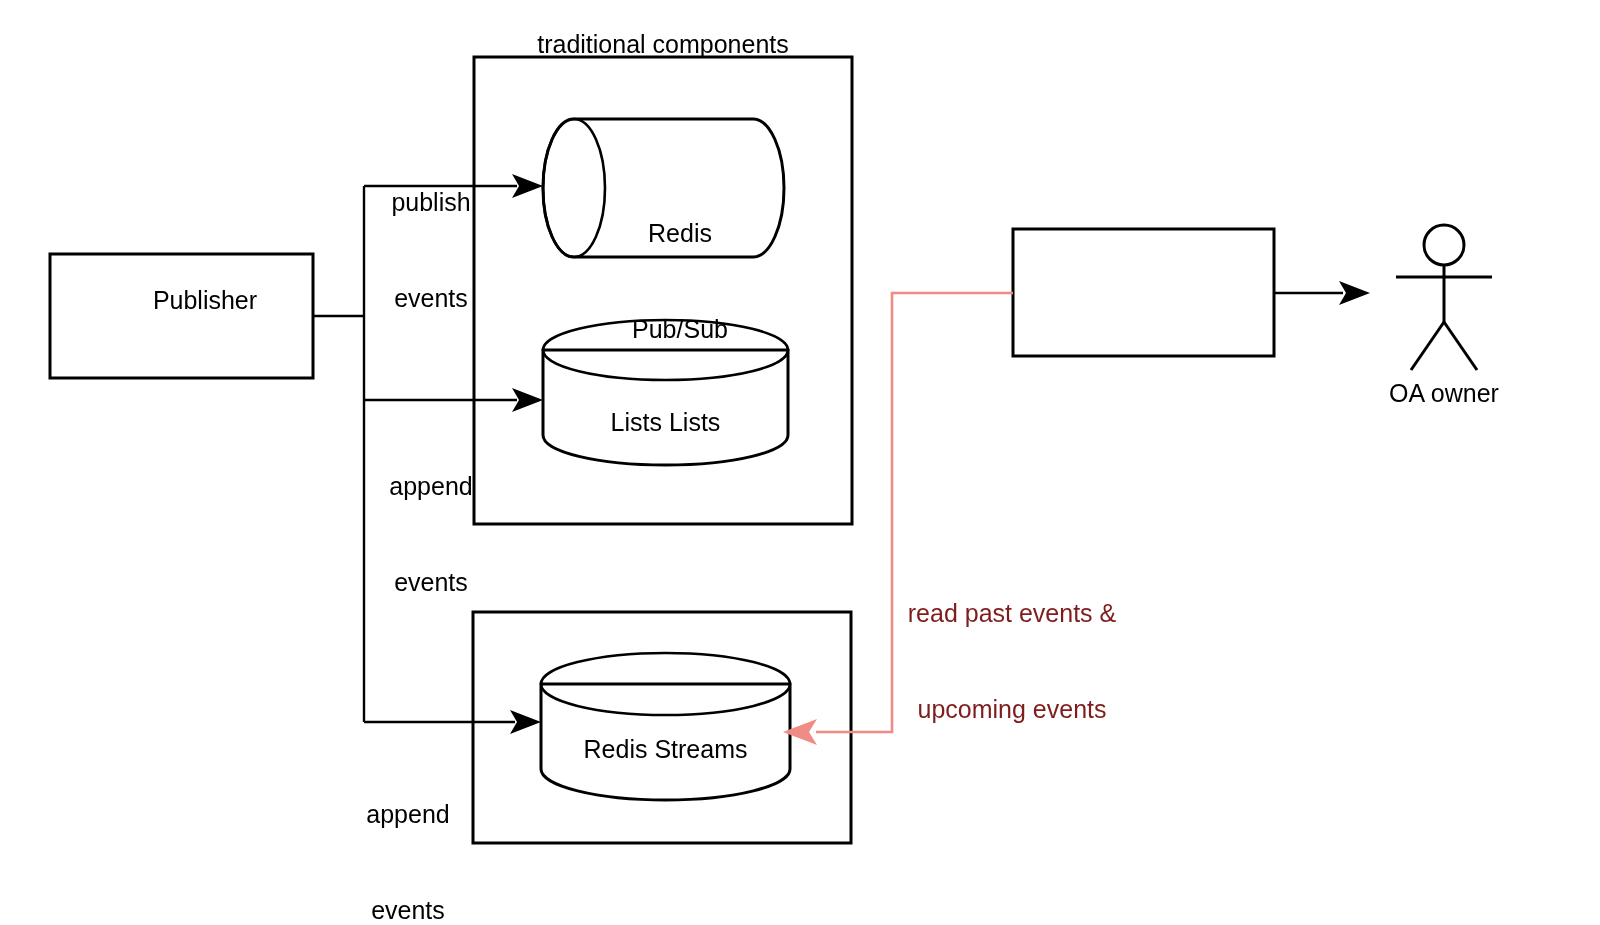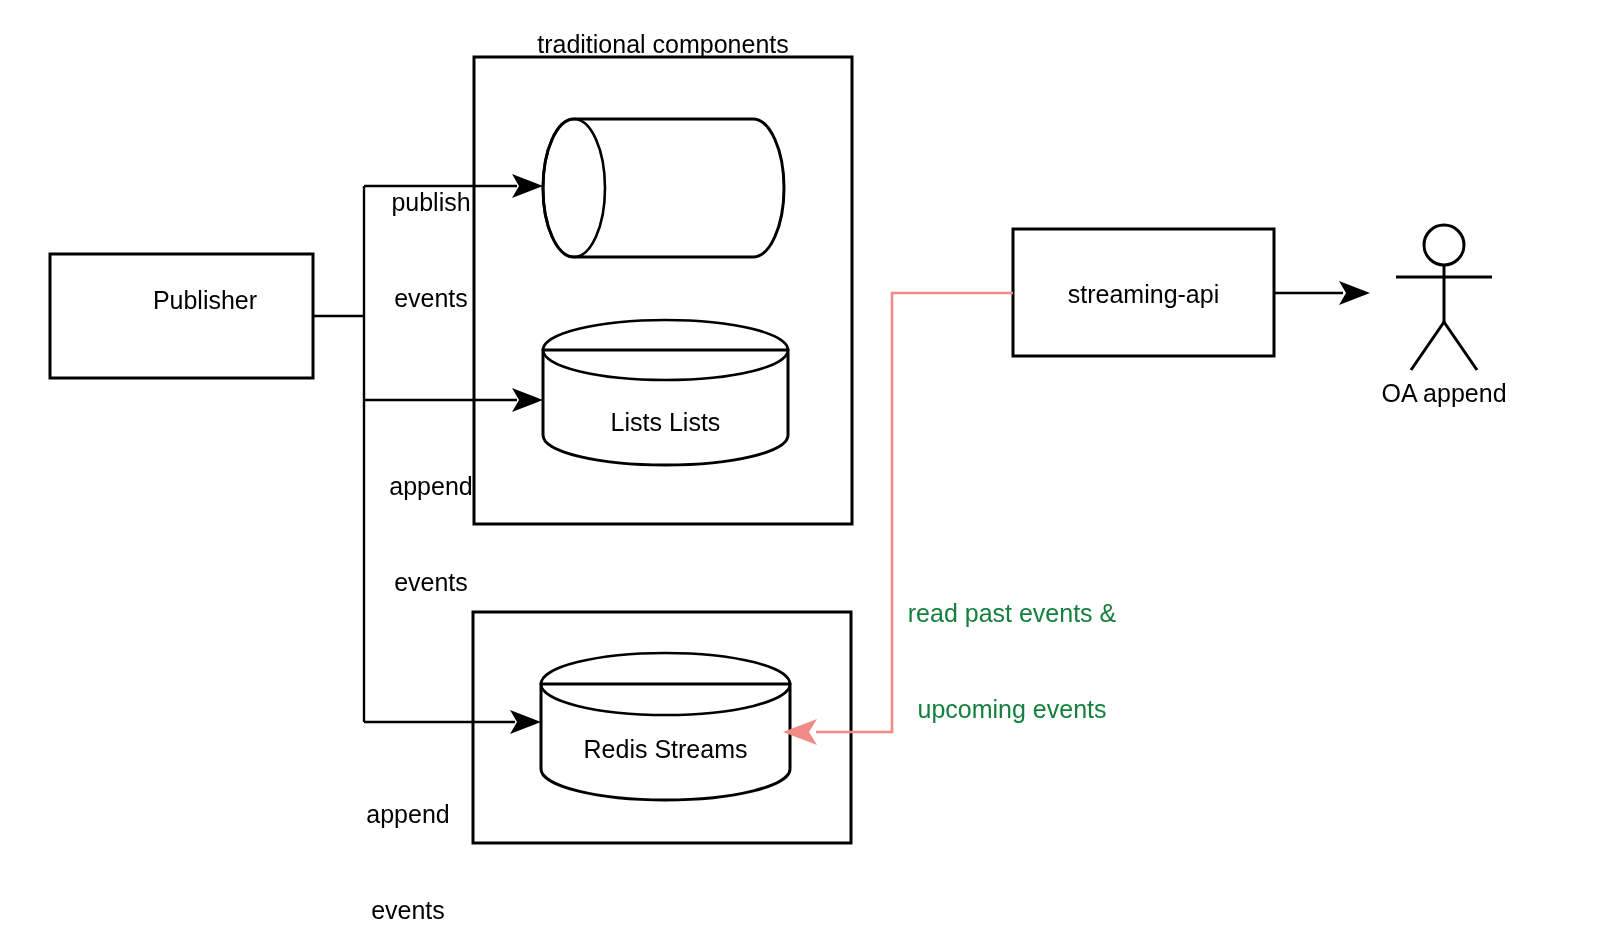--- a/index.html
+++ b/index.html
@@ -66,21 +66,21 @@
   .lbl {
     position: absolute;
     color: #000000;
     font-size: 25px;
     line-height: 32px;
     white-space: pre;
     text-align: center;
     font-family: "Liberation Sans", sans-serif;
   }
   .lbl-red {
-    color: #15803d;
+    color: #7f1d1d;
   }
   .lbl-left {
     text-align: center;
   }
 </style>
 </head>
 <body>
 
 <div id="canvas">
 
@@ -160,28 +160,31 @@
       <path class="figure-line" d="M 1444 322 L 1477 370"></path>
     </g>
 
   </svg>
 
   <div class="lbl" style="left: 474px; top: 28px; width: 378px;">traditional components</div>
 
 
   <div class="lbl" style="left: 50px; top: 284px; width: 310px;">Publisher</div>
 
+  <div class="lbl" style="left: 590px; top: 153px; width: 180px;">
+    <div>Redis</div>
+    <div>Pub/Sub</div>
+  </div>
 
   <div class="lbl" style="left: 543px; top: 406px; width: 245px;">Lists Lists</div>
 
   <div class="lbl" style="left: 541px; top: 733px; width: 249px;">Redis Streams</div>
 
-  <div class="lbl" style="left: 1013px; top: 278px; width: 261px;">streaming-api</div>
-
-  <div class="lbl" style="left: 1354px; top: 377px; width: 180px;">OA append</div>
+
+  <div class="lbl" style="left: 1354px; top: 377px; width: 180px;">OA owner</div>
 
   <div class="lbl lbl-left" style="left: 356px; top: 122px; width: 150px;">
     <div>publish</div>
     <div>events</div>
   </div>
 
   <div class="lbl lbl-left" style="left: 356px; top: 406px; width: 150px;">
     <div>append</div>
     <div>events</div>
   </div>

